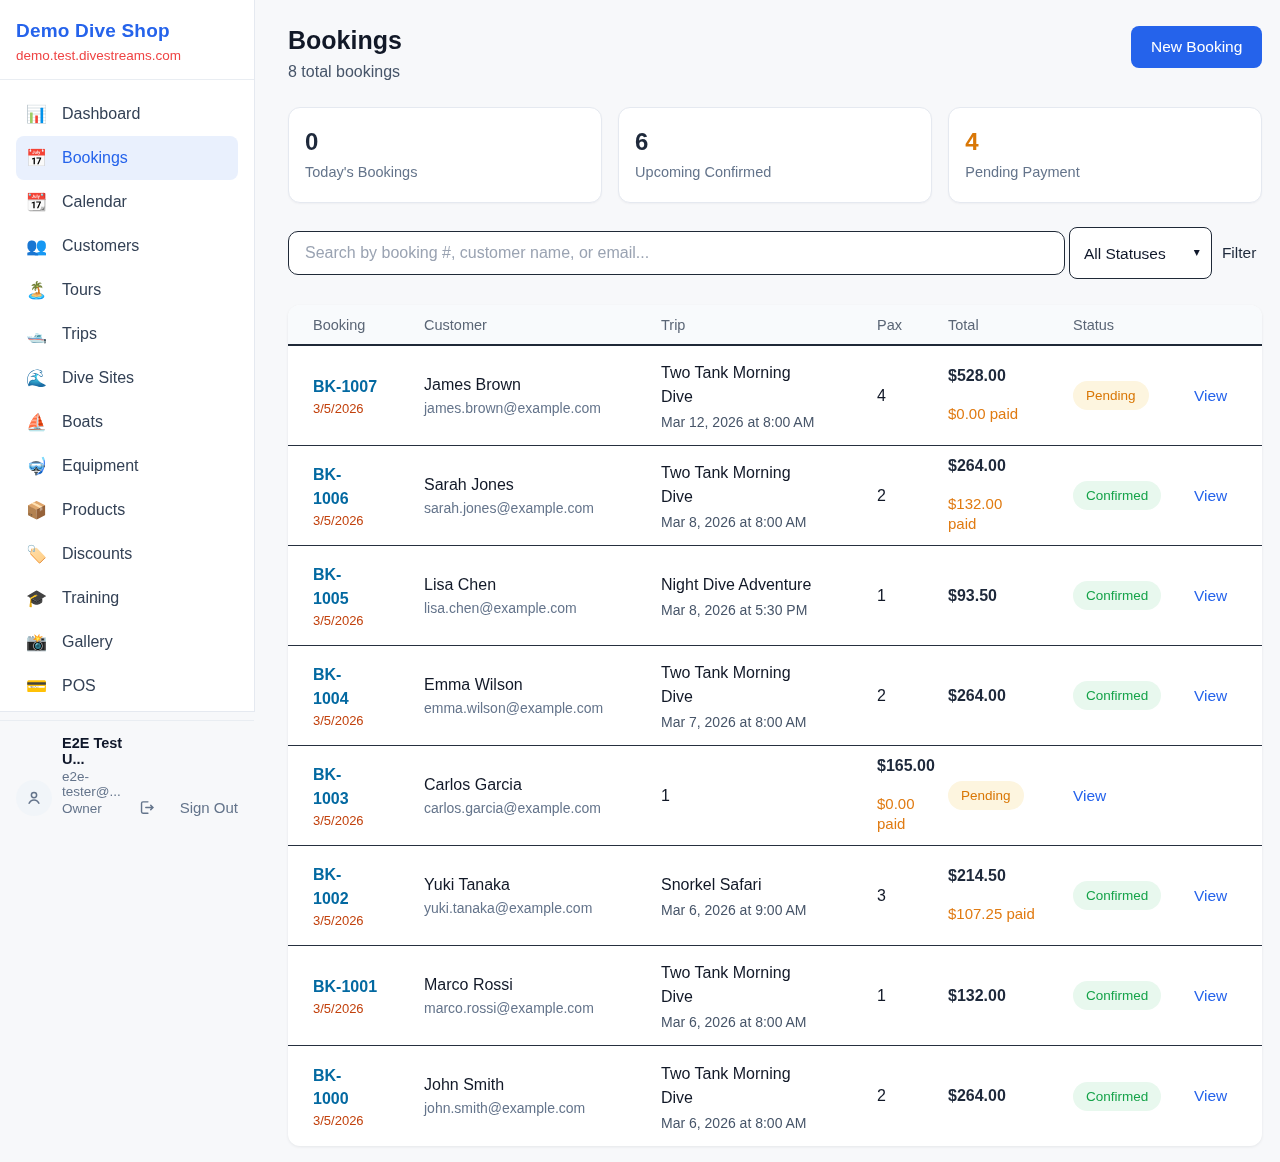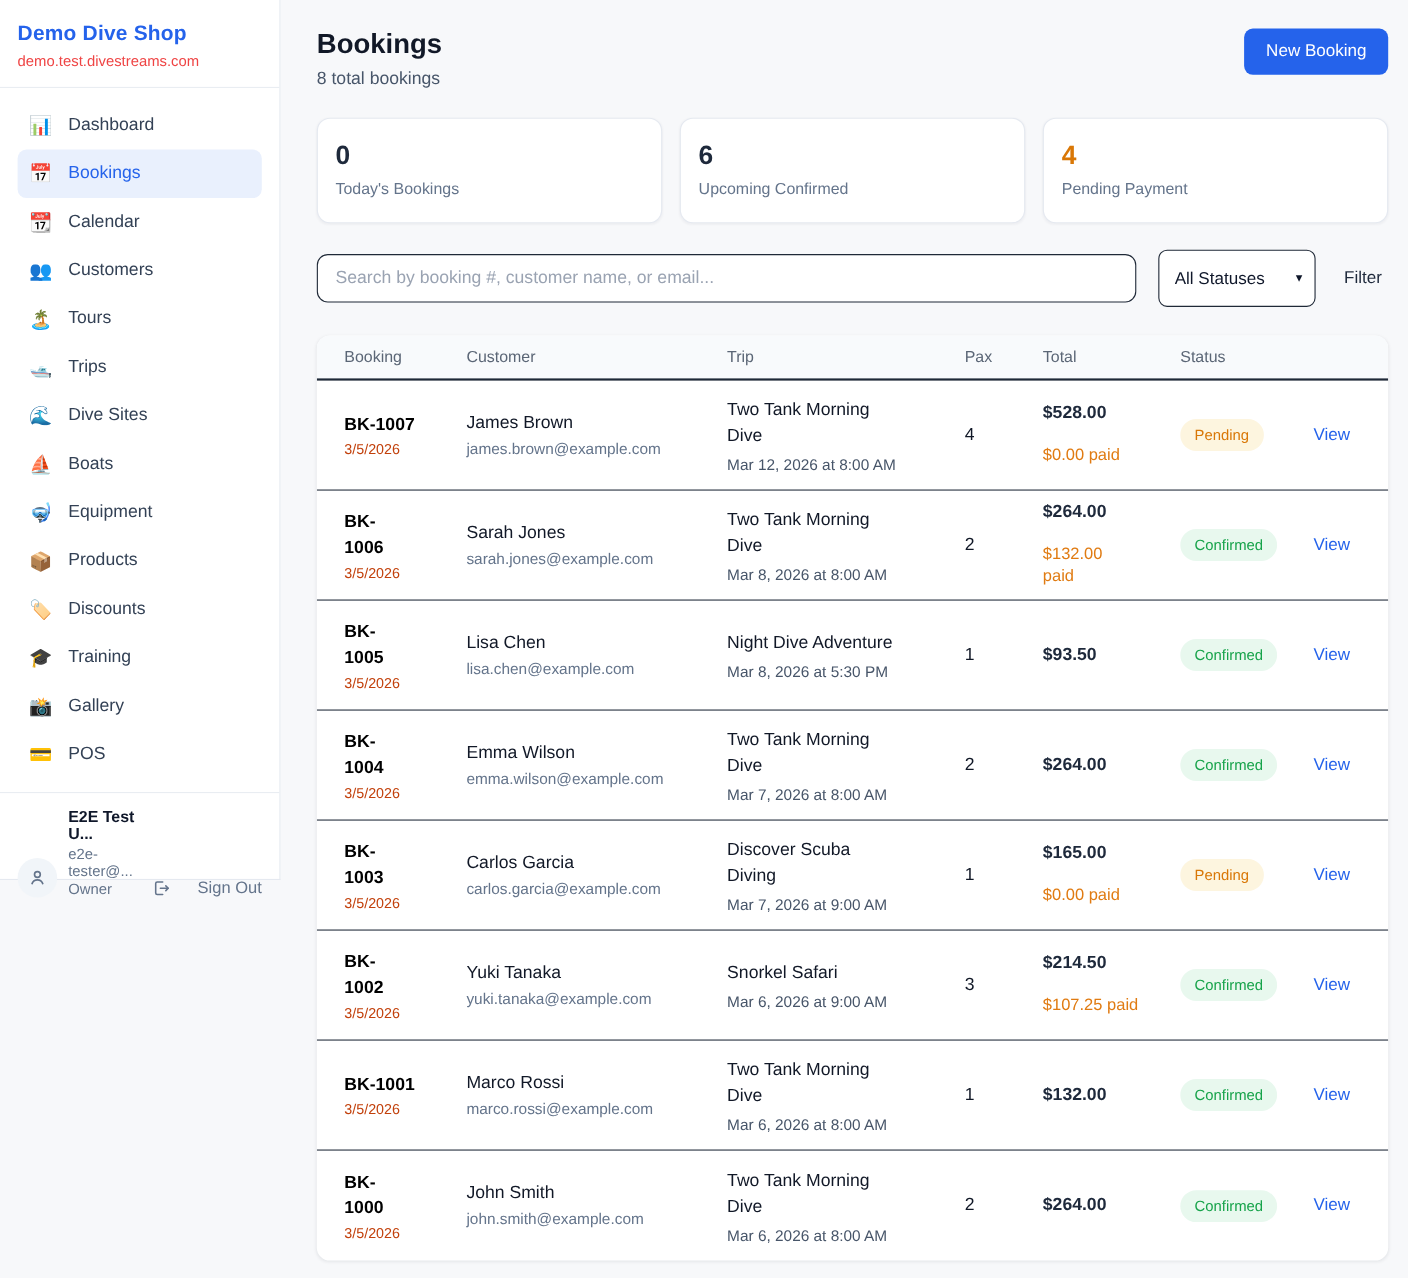--- a/index.html
+++ b/index.html
@@ -6,21 +6,21 @@
   html,body { width:1280px; height:1162px; overflow:hidden; }
   body {
     font-family:"Liberation Sans", sans-serif;
     background:#f7f8fa;
     color:#0f172a;
     display:flex;
     align-items:flex-start;
   }
   
   .sidebar {
-    width:255px; min-width:255px; height:800px;
+    width:255px; min-width:255px; height:712px;
     background:#ffffff;
     border-right:1px solid #e5e9f0;
     border-bottom:1px solid #e5e9f0;
     display:flex; flex-direction:column;
   }
   .shop-head { padding:20px 16px 16px 16px; border-bottom:1px solid #e9edf2; }
   .shop-name { color:#2563eb; font-size:19px; font-weight:bold; letter-spacing:.2px; }
   .shop-domain { color:#ef4444; font-size:13.5px; margin-top:6px; }
   .nav { padding:12px 16px; flex:0 0 auto; }
   .nav-item {
@@ -58,21 +58,21 @@
     font-size:15.5px; font-family:Liberation Sans, sans-serif; padding:12px 20px; cursor:pointer;
   }
   .stats { display:flex; gap:16px; margin-bottom:24px; }
   .stat-card {
     flex:1; background:#fff; border:1px solid #e5e9f0; border-radius:12px;
     padding:20px 16px 22px 16px; box-shadow:0 1px 2px rgba(15,23,42,.04);
   }
   .stat-value { font-size:24px; font-weight:bold; color:#1e293b; }
   .stat-value.accent { color:#d97706; }
   .stat-label { font-size:14.5px; color:#64748b; margin-top:8px; }
-  .filter-row { display:flex; align-items:center; gap:20px; margin-bottom:26px; }
+  .filter-row { display:flex; align-items:center; gap:4px; margin-bottom:26px; }
   .search-input {
     flex:1; height:44px; border:1px solid #1f2937; border-radius:10px;
     padding:0 16px; font-size:16px; font-family:inherit; color:#0f172a; background:#fff;
   }
   .search-input::placeholder { color:#9aa3b2; }
   .select-wrap { position:relative; }
   .status-select {
     height:52px; min-width:143px; border:1px solid #1f2937; border-radius:8px;
     background:#fff; font-size:15.5px; font-family:inherit; color:#0f172a;
     padding:0 34px 0 14px; appearance:none; -webkit-appearance:none; cursor:pointer;
@@ -96,21 +96,21 @@
     padding:0 25px;
   }
   .t-head {
     background:#f8fafc; height:41px; align-items:center;
     border-bottom:2px solid #1f2937;
   }
   .t-head .th { font-size:14.5px; color:#5b6676; font-weight:normal; }
   .t-row { min-height:100px; align-items:center; border-bottom:1px solid #26303f; }
   .t-row:last-child { border-bottom:none; }
   .cell { padding-right:10px; }
-  .bk-id { color:#000000; font-weight:bold; font-size:16px; line-height:1.45; }
+  .bk-id { color:#0369a1; font-weight:bold; font-size:16px; line-height:1.45; }
   .bk-id.two-line { max-width:44px; }
   .bk-date { color:#c2410c; font-size:13px; margin-top:3px; }
   .cust-name { font-size:16px; color:#111827; }
   .cust-email { font-size:14px; color:#64748b; margin-top:6px; }
   .trip-name { font-size:16px; color:#111827; font-weight:500; max-width:158px; line-height:1.5; }
   .trip-time { font-size:14px; color:#475569; margin-top:5px; }
   .pax { font-size:16px; color:#111827; }
   .total { font-size:16px; font-weight:bold; color:#1e293b; }
   .paid { font-size:15px; color:#e07b12; margin-top:19px; line-height:1.35; }
   .paid.narrow { max-width:56px; }
@@ -380,24 +380,20 @@
 
   <div class="t-row">
     <div class="cell">
       <div class="bk-id two-line">BK-1003</div>
       <div class="bk-date">3/5/2026</div>
     </div>
     <div class="cell">
       <div class="cust-name">Carlos Garcia</div>
       <div class="cust-email">carlos.garcia@example.com</div>
     </div>
-    <div class="cell">
-      <div class="trip-name">Discover Scuba Diving</div>
-      <div class="trip-time">Mar 7, 2026 at 9:00 AM</div>
-    </div>
     <div class="cell pax">1</div>
     <div class="cell">
       <div class="total">$165.00</div>
       <div class="paid">$0.00 paid</div>
     </div>
     <div class="cell">
       <span class="badge pending">Pending</span>
     </div>
     <div class="cell">
       <a class="view-link">View</a>

